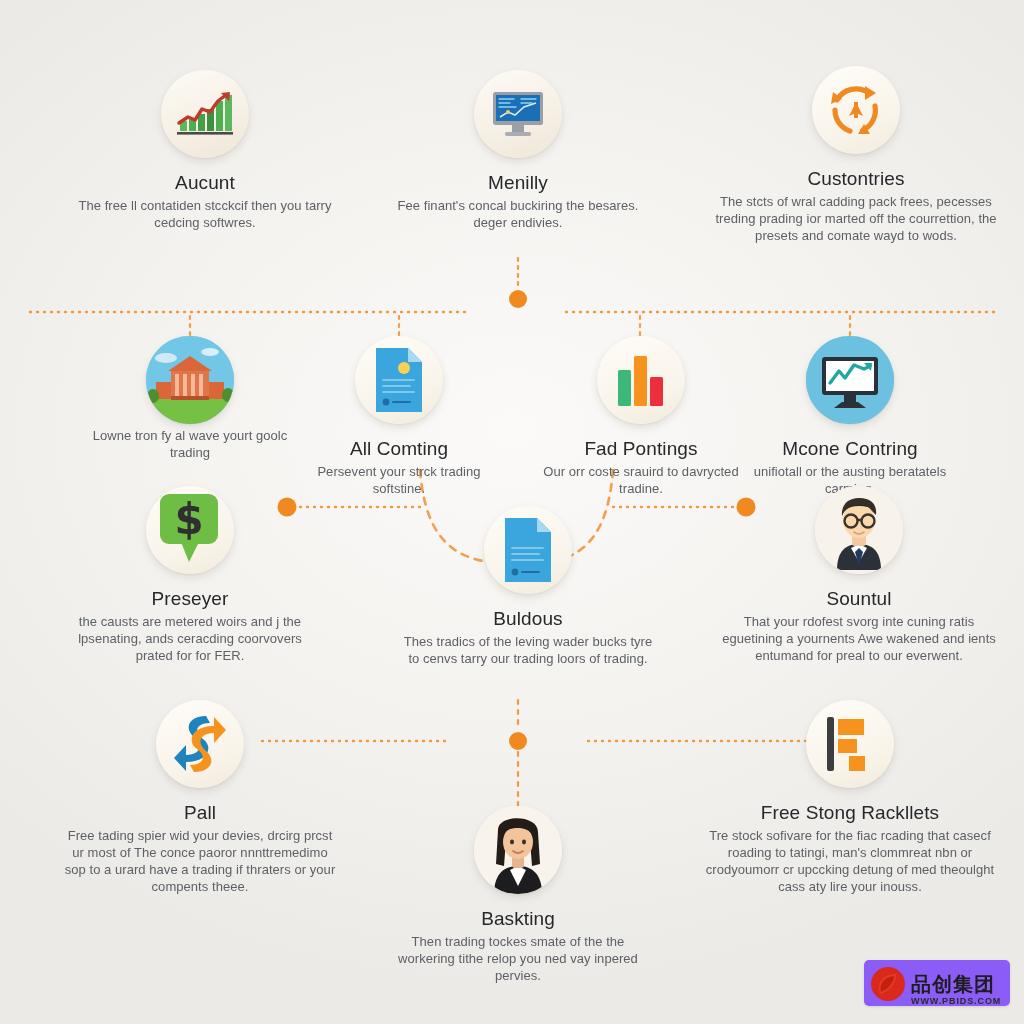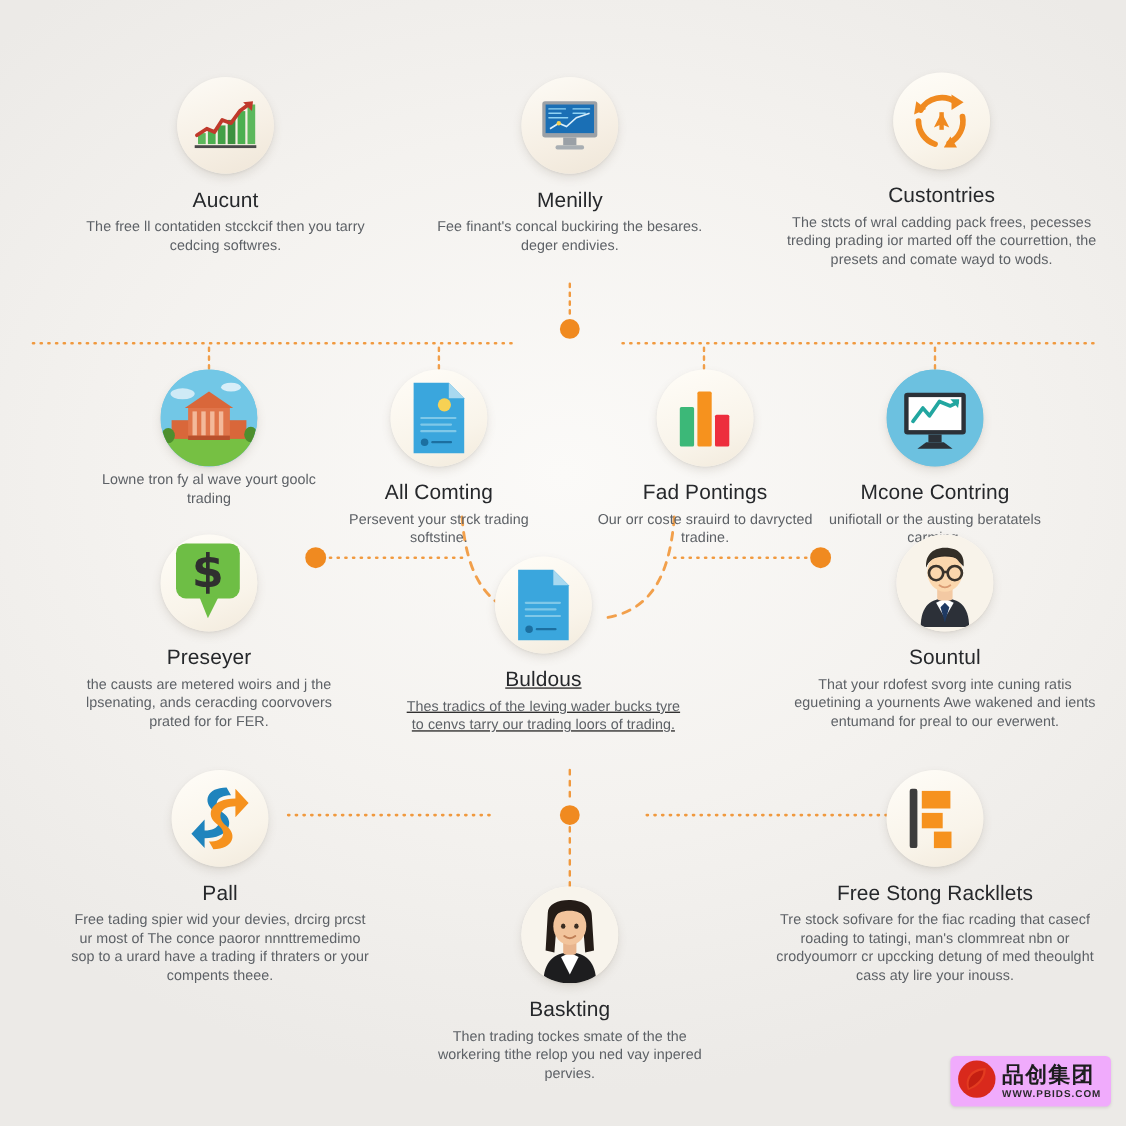--- a/index.html
+++ b/index.html
@@ -75,24 +75,24 @@
     letter-spacing: 0.05px;
   }
 
   
   #watermark {
     position: absolute;
     right: 14px;
     bottom: 18px;
     width: 146px;
     height: 46px;
-    background: #f0abfc;
+    background: #8b5cf6;
     border-radius: 5px;
     display: flex;
-    align-items: center;
+    align-items: flex-end;
     padding: 0 6px;
     box-sizing: border-box;
     box-shadow: 0 1px 3px rgba(0,0,0,0.10);
   }
   #watermark .wm-logo { flex: 0 0 auto; margin-right: 5px; }
   #watermark .wm-text {
     display: flex;
     flex-direction: column;
     justify-content: center;
     line-height: 1;
@@ -300,21 +300,21 @@
           <rect x="6" y="2" width="58" height="50" rx="9" fill="#6ebe45"></rect>
           <polygon points="27,50 45,50 35,70" fill="#6ebe45"></polygon>
           <text x="35" y="42" text-anchor="middle" font-family="'DejaVu Sans', sans-serif" font-size="42" font-weight="bold" fill="#2f2f2f">$</text>
         </svg>
       </div>
     </div>
     <h3>Preseyer</h3>
     <p>the causts are metered woirs and j the lpsenating, ands ceracding coorvovers prated for for FER.</p>
   </div>
 
-  <div class="node" style="left:366px; top:506px; width:256px;text-decoration:underline;">
+  <div class="node" style="left:400px; top:506px; width:256px;">
     <div class="disc-wrap">
       <div class="disc plain">
         <svg width="54" height="68" viewBox="0 0 54 68" aria-hidden="true">
           <path d="M4 2 H36 L50 16 V66 H4 Z" fill="#3aa6dd"></path>
           <path d="M36 2 L50 16 H36 Z" fill="#a8d9f0"></path>
           <g stroke="#7fc8e8" stroke-width="2" stroke-linecap="round">
             <line x1="11" y1="32" x2="42" y2="32"></line>
             <line x1="11" y1="38" x2="38" y2="38"></line>
             <line x1="11" y1="44" x2="42" y2="44"></line>
           </g>

